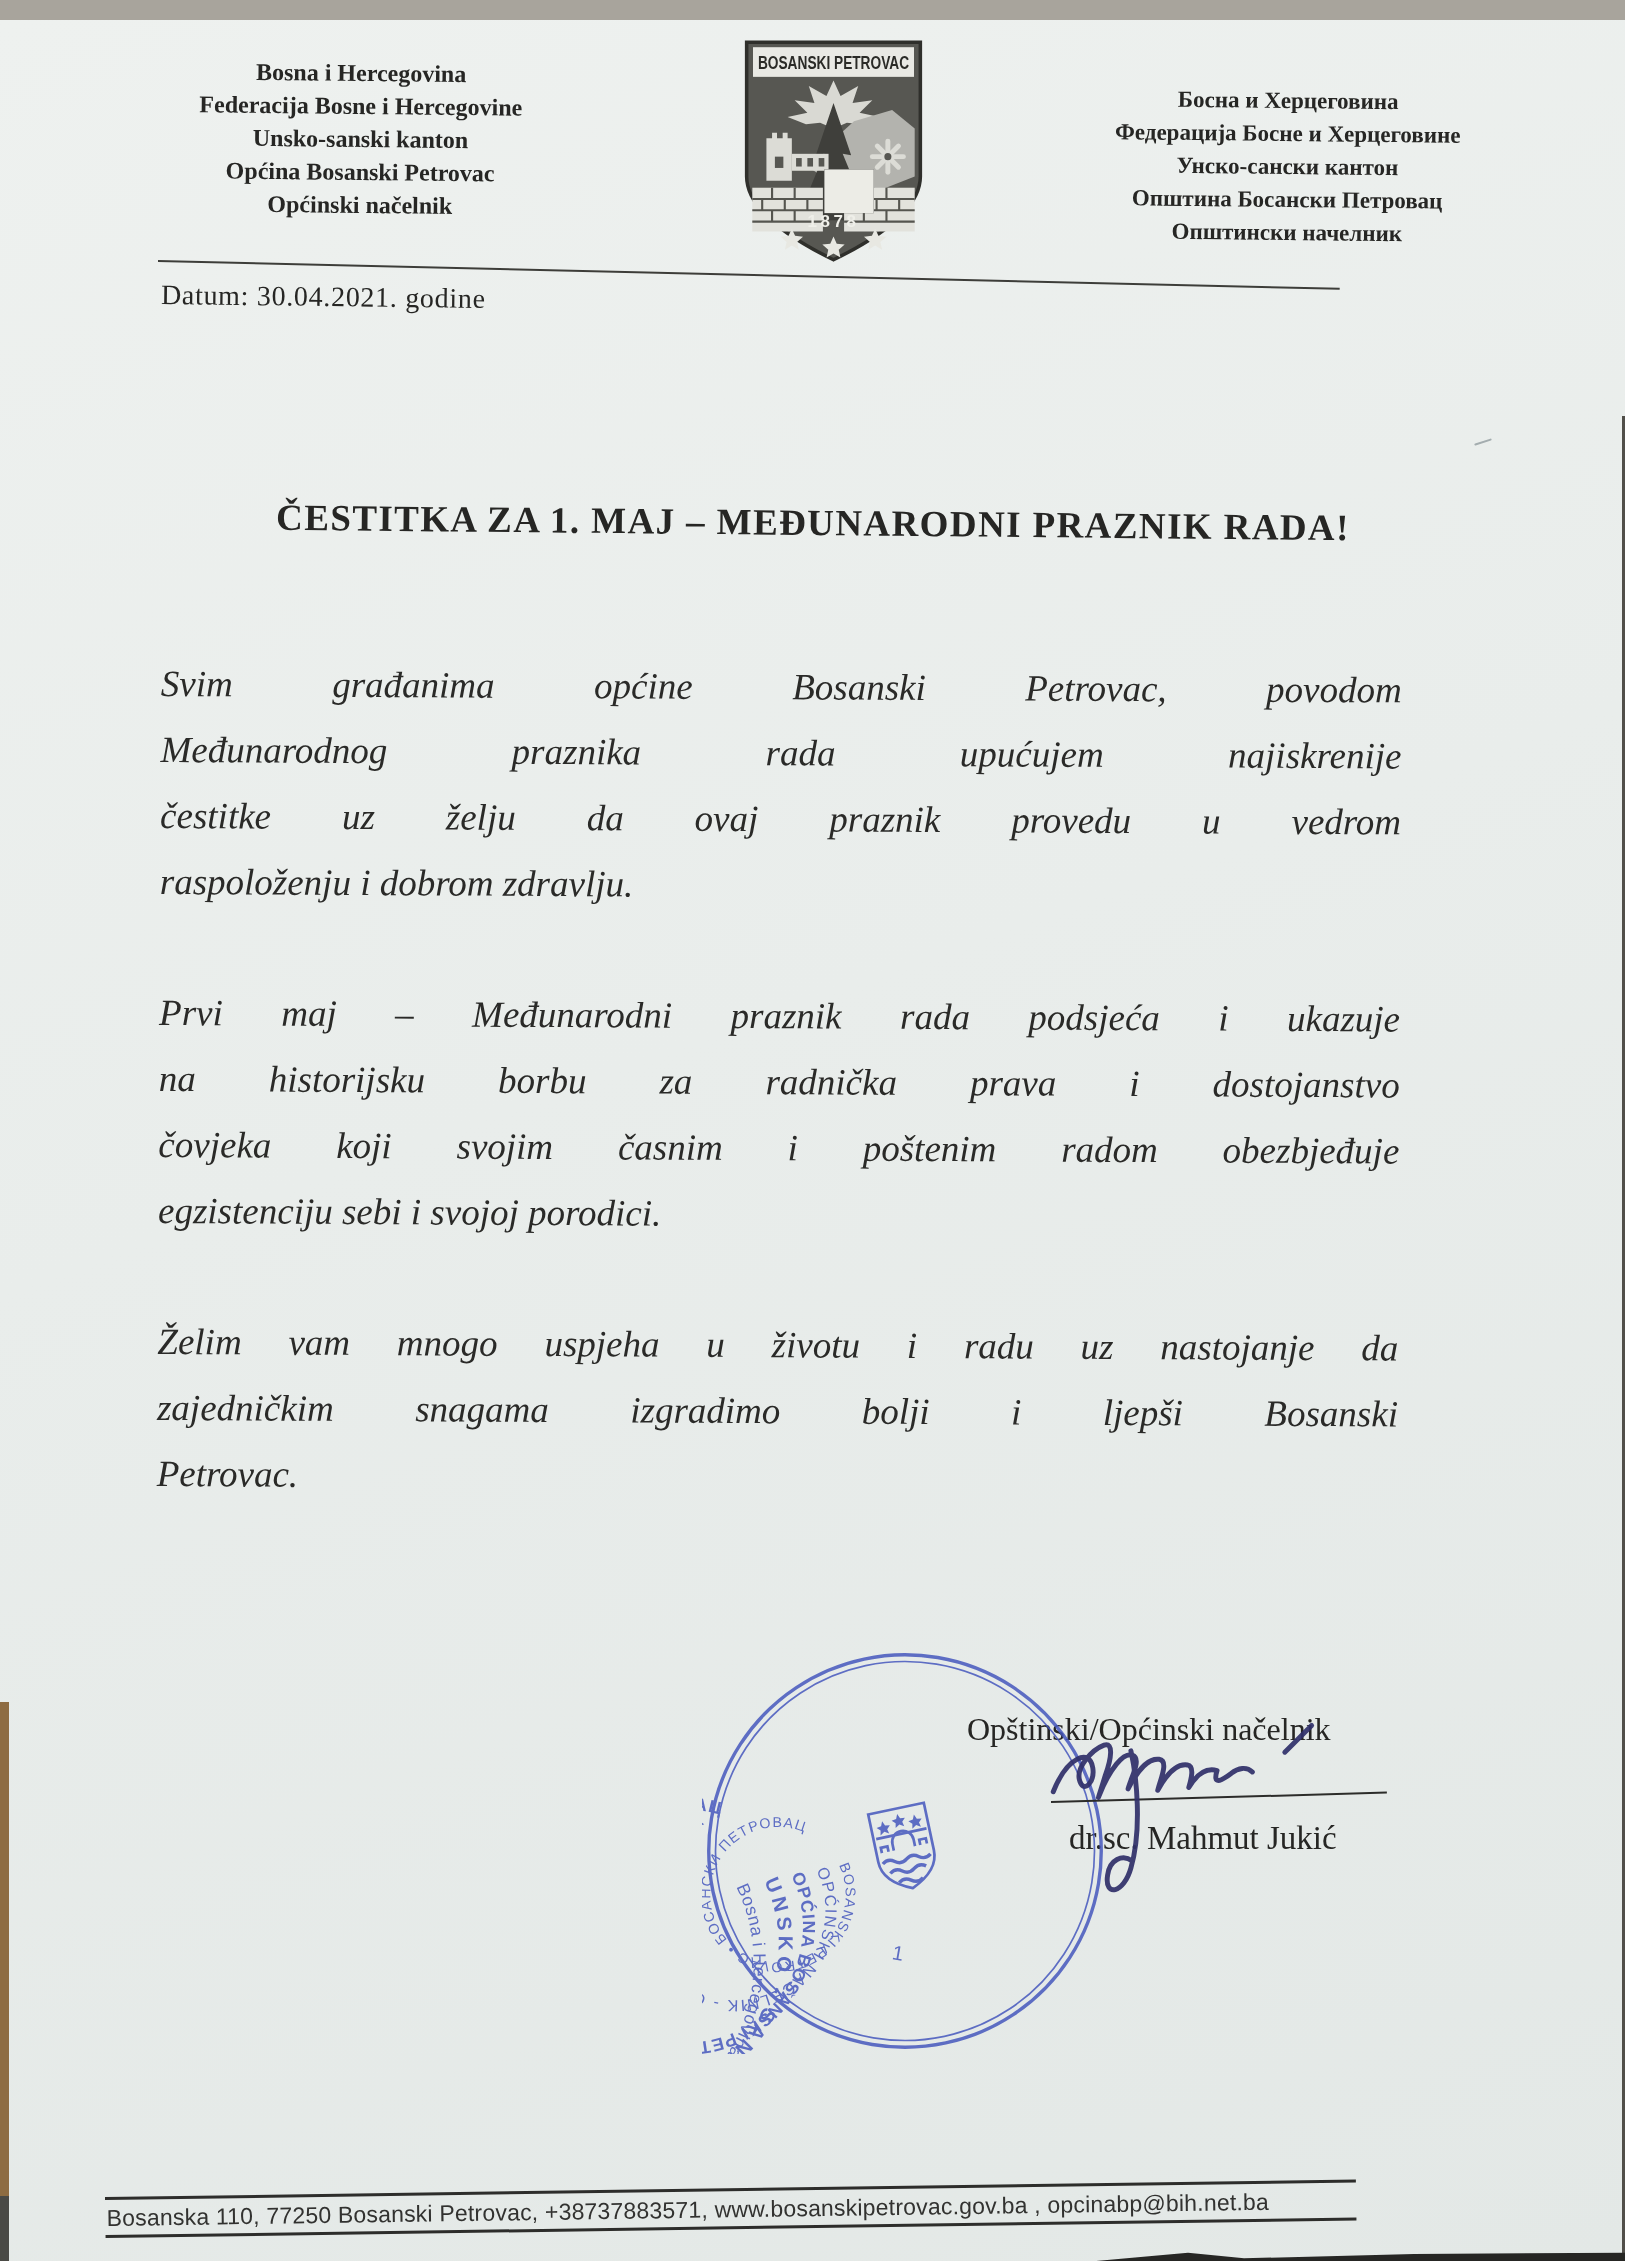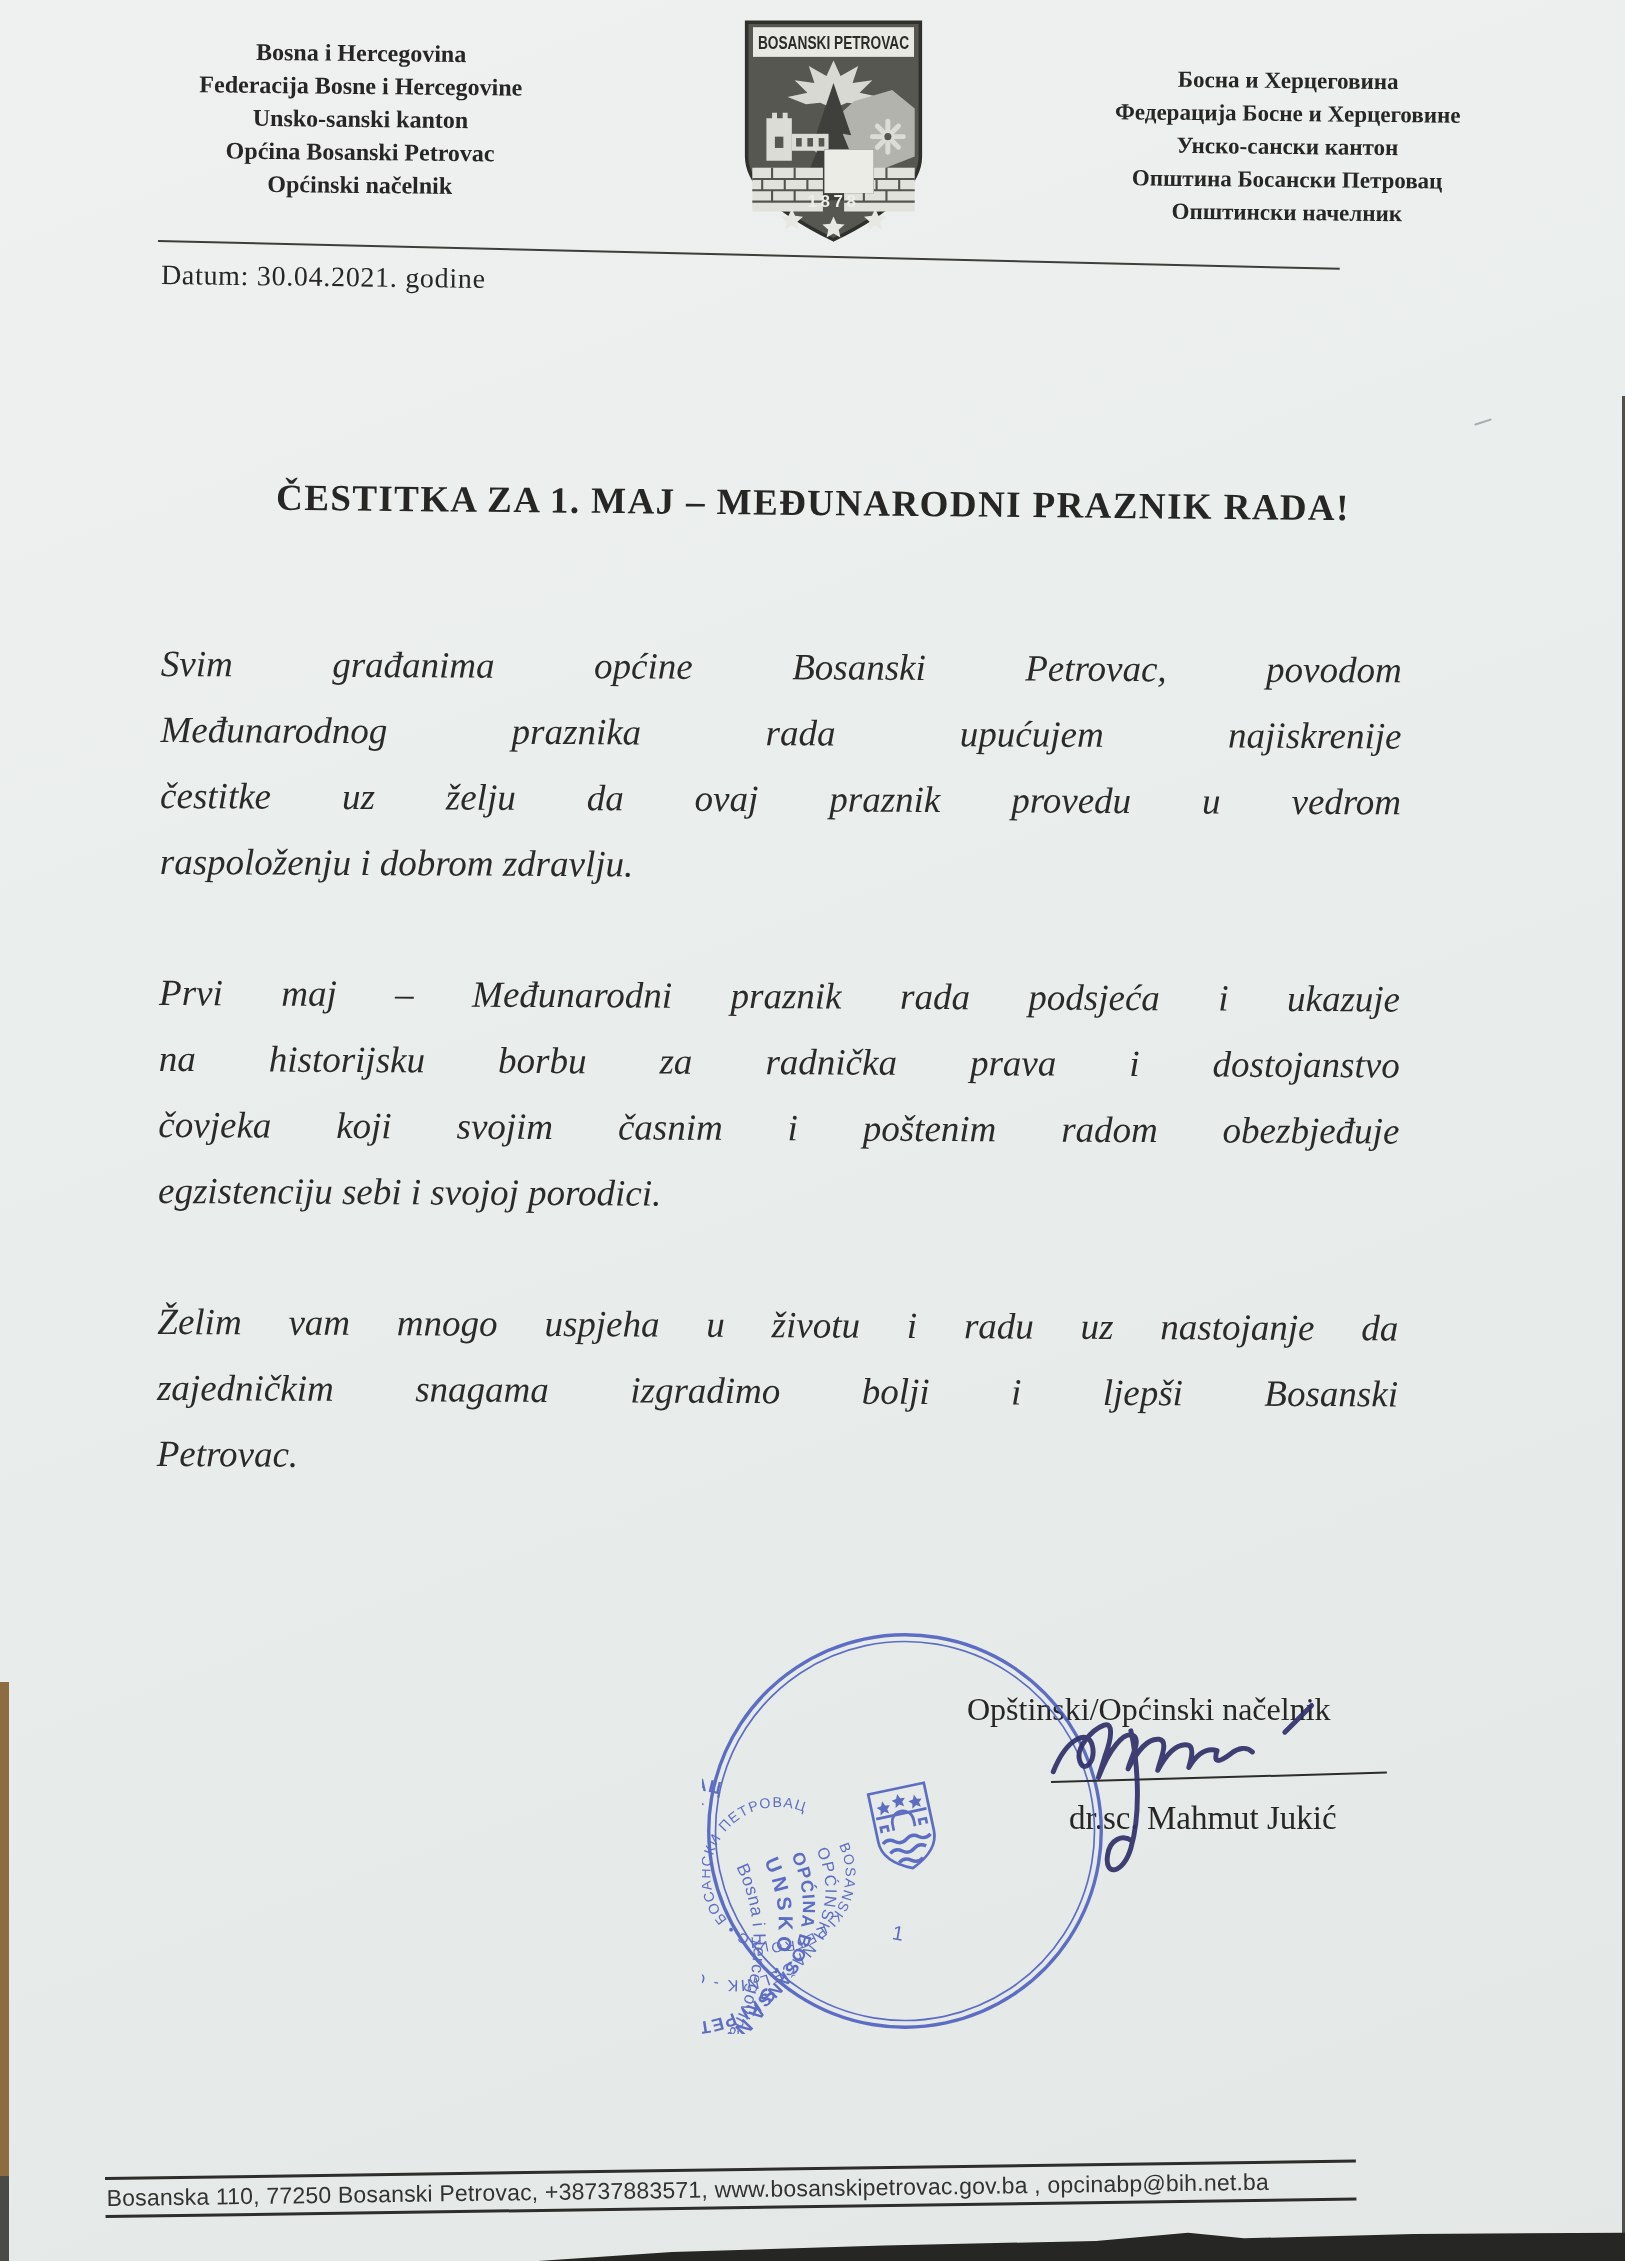--- a/index.html
+++ b/index.html
@@ -1,18 +1,18 @@
 <!DOCTYPE html>
 <html style="font-size:11.3px"><head>
 <meta charset="utf-8">
 <style>
   *{box-sizing:border-box;margin:0;padding:0;}
   html,body{width:1625px;height:2261px;}
   body{position:relative;background:#a8a49c;font-family:"Liberation Serif",serif;color:#262624;overflow:hidden;}
-  .page{position:absolute;inset:0;background:linear-gradient(160deg,#eef1ef 0%,#e9edeb 45%,#e3e8e6 100%);overflow:hidden;}
+  .page{position:absolute;inset:0;background:linear-gradient(160deg,#eef1ef 0%,#e9edeb 45%,#e3e8e6 100%);overflow:hidden;margin-top:20px;}
 
   
   .header-left{position:absolute;left:113px;top:37px;width:495px;text-align:center;
     font-weight:bold;font-size:24px;line-height:33px;transform:rotate(0.6deg);}
   .header-right{position:absolute;left:1040px;top:64px;width:495px;text-align:center;
     font-weight:bold;font-size:23px;line-height:33px;transform:rotate(0.6deg);}
   .emblem{position:absolute;left:741px;top:17px;width:185px;height:228px;}
   .hrule{position:absolute;left:158px;top:240px;width:1182px;height:2.1px;background:#3d3d39;
     transform:rotate(1.35deg);transform-origin:left center;}
   .datum{position:absolute;left:161px;top:259px;font-size:28px;letter-spacing:0.7px;

